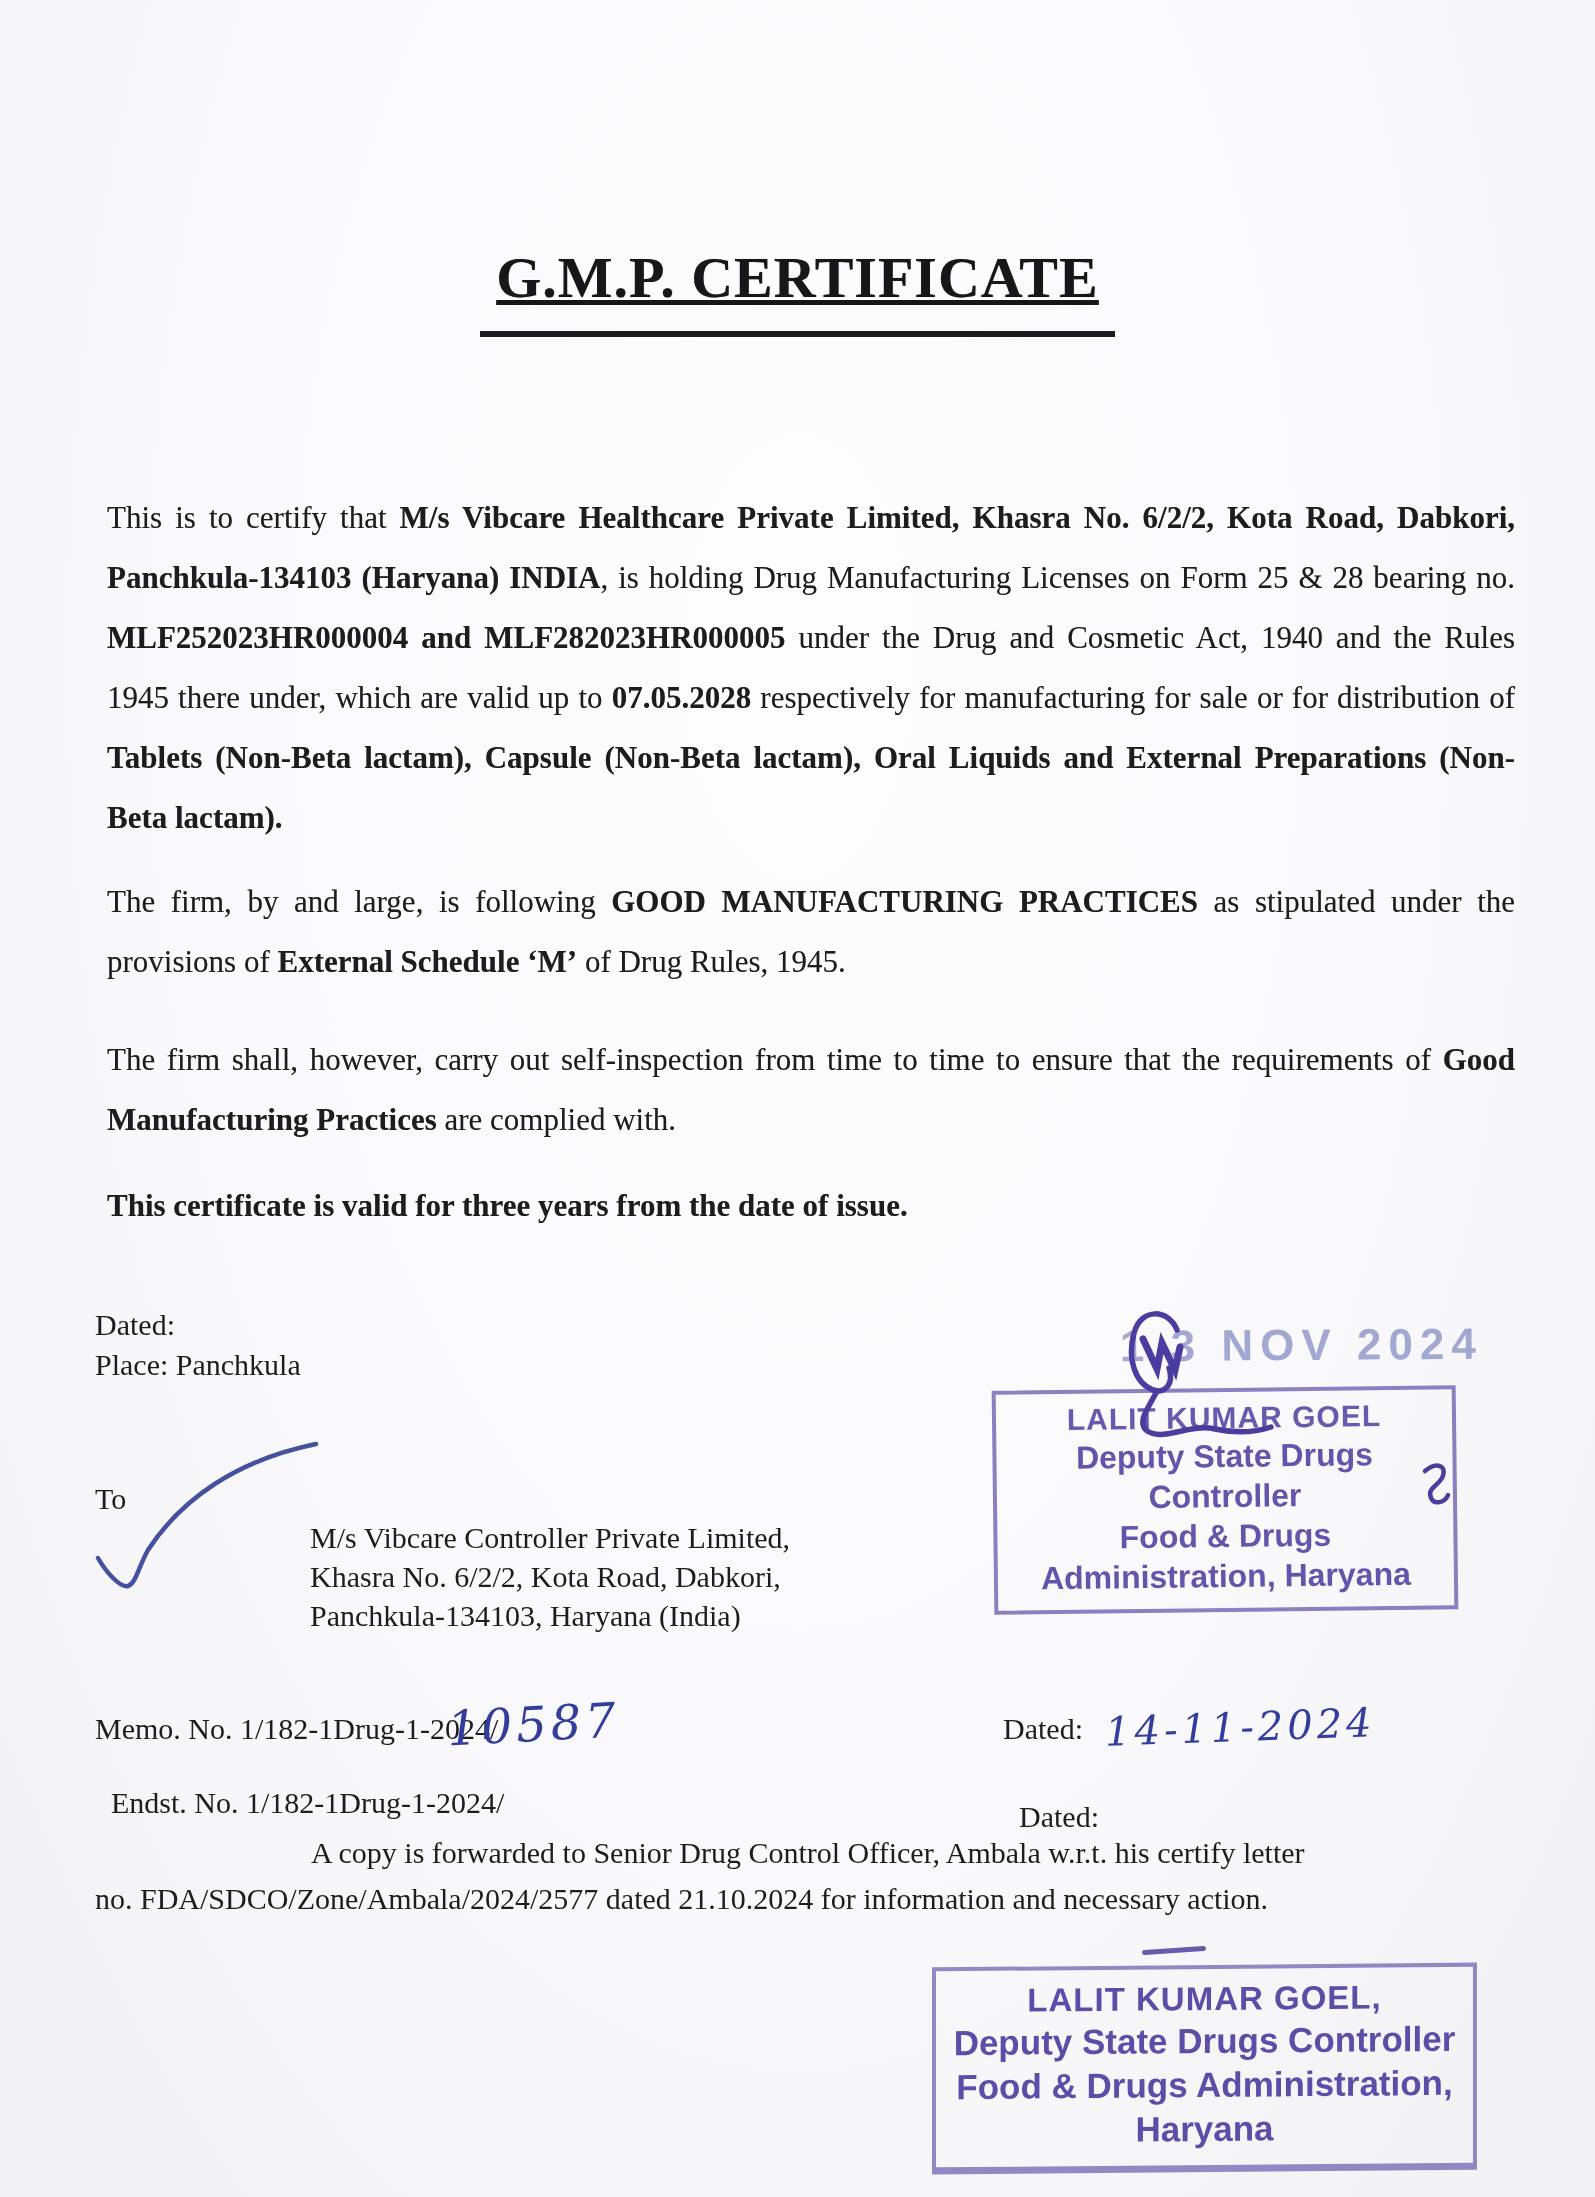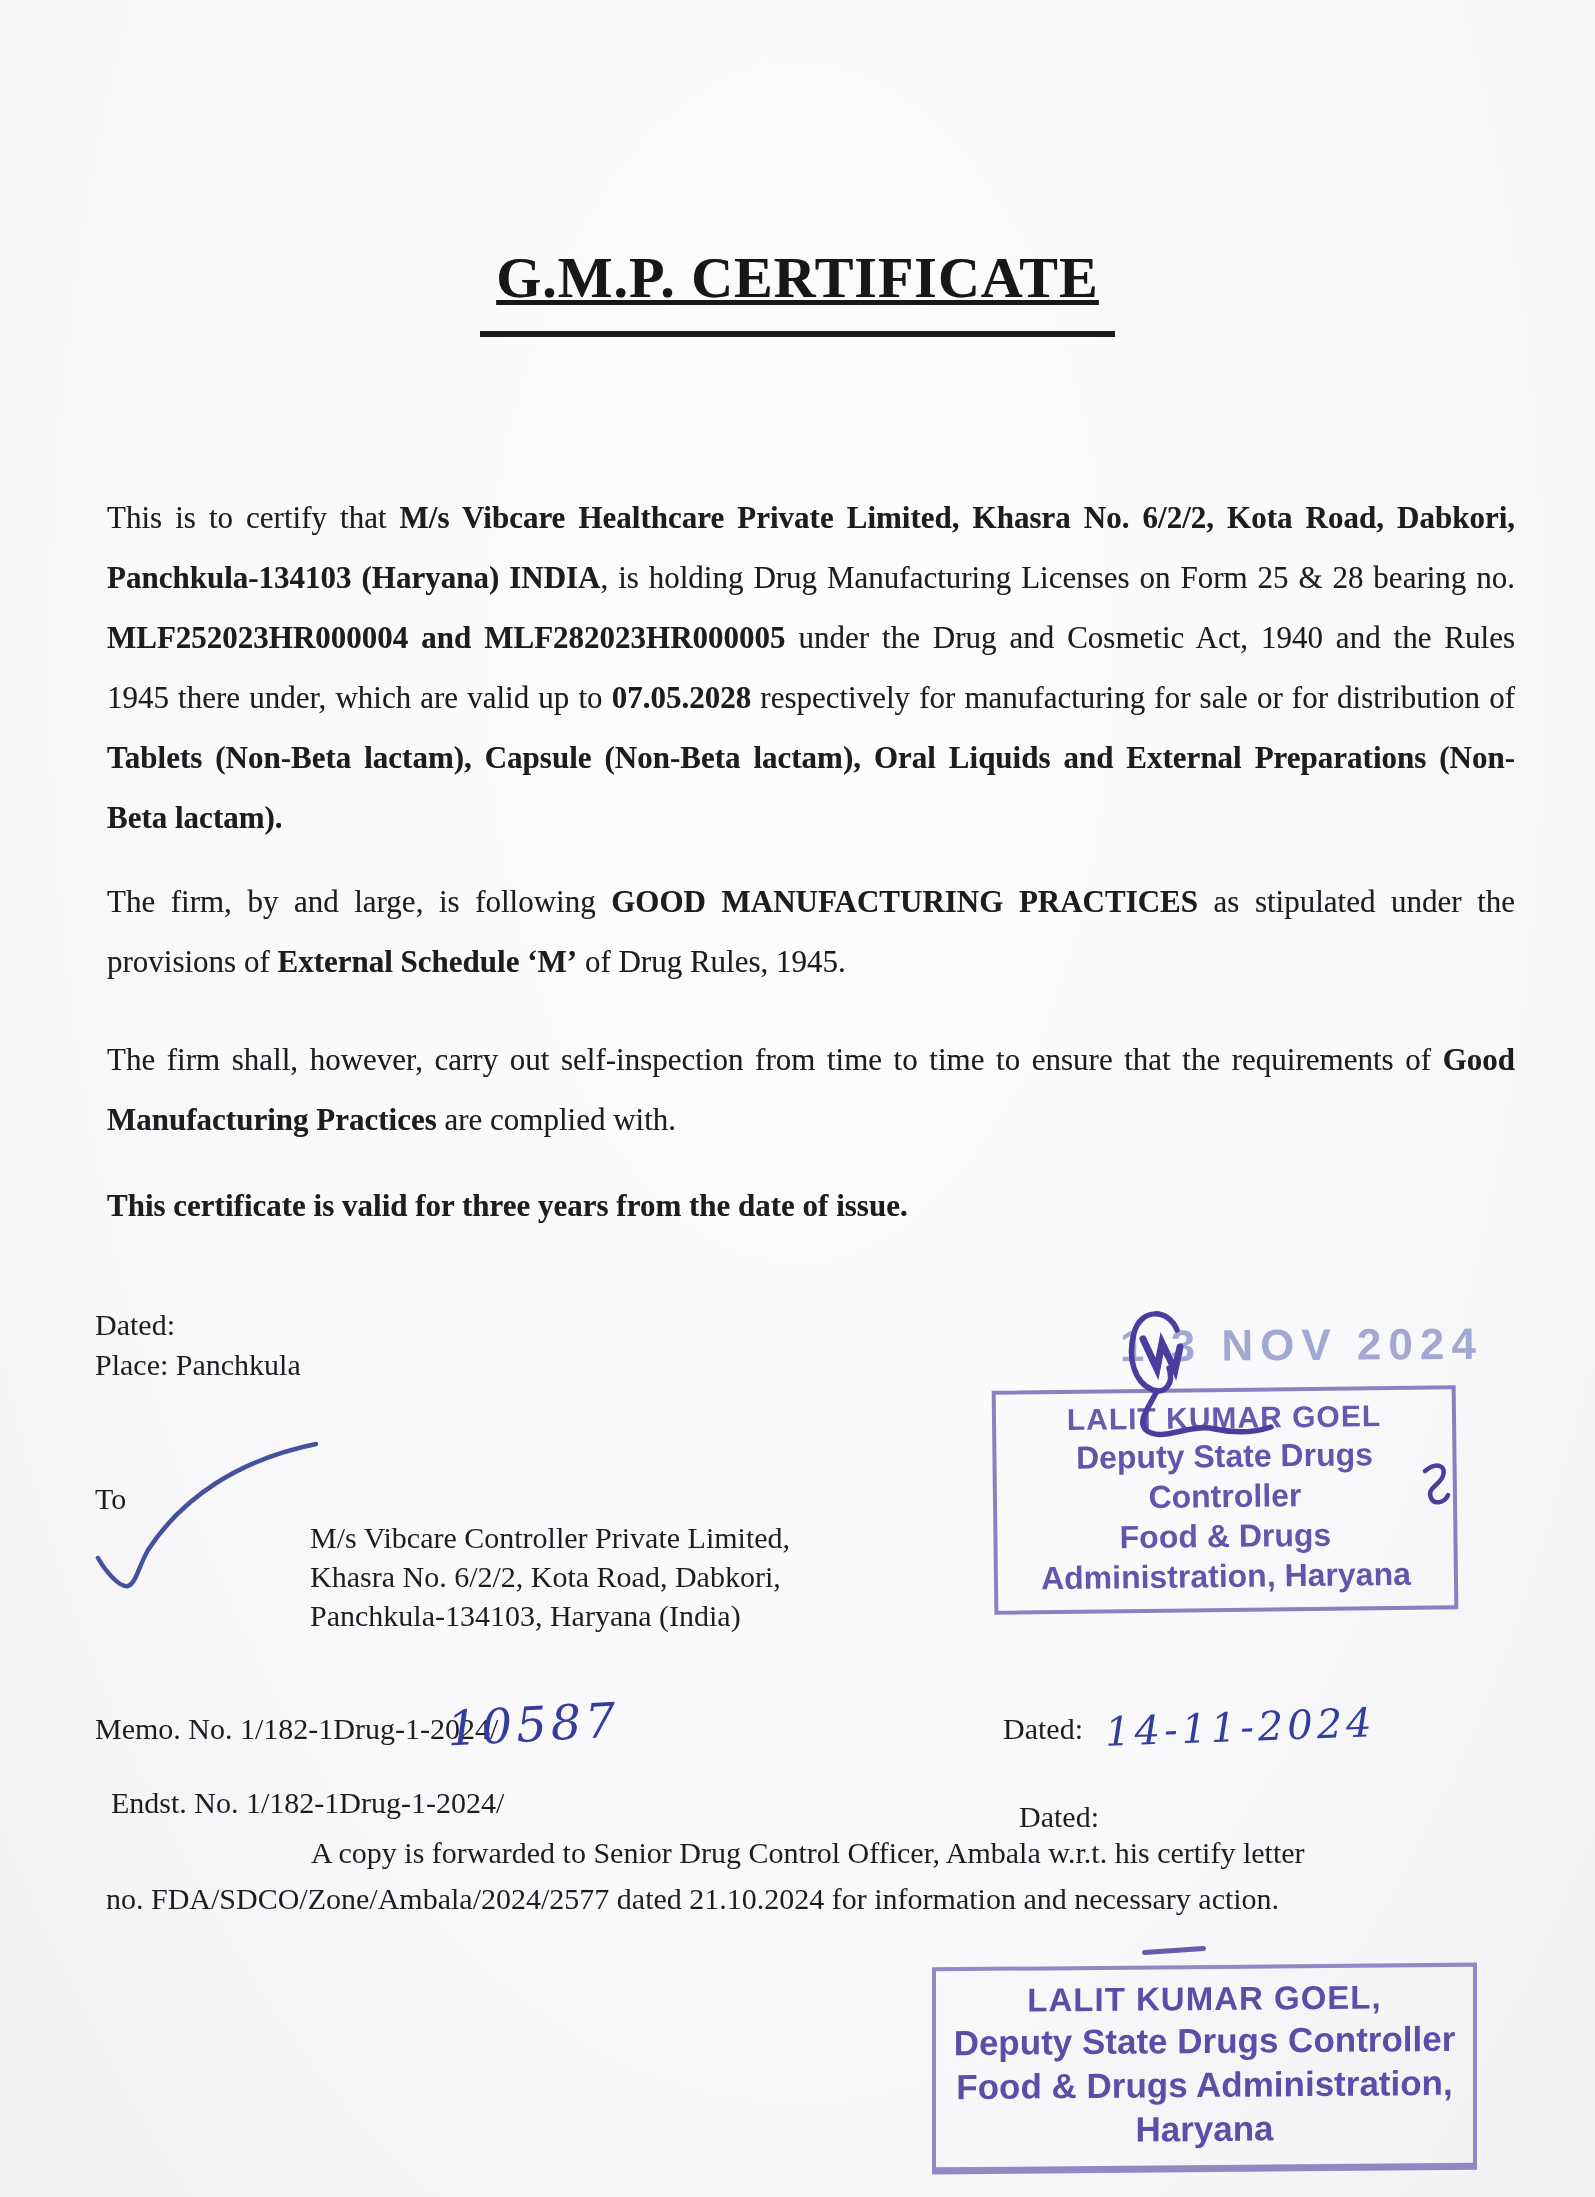--- a/index.html
+++ b/index.html
@@ -72,21 +72,21 @@
     font-size:48px;
     transform:rotate(-3deg);
   }
   .hw-date {
     position:absolute; left:1010px; top:-8px;
     font-size:40px;
     transform:rotate(-2deg);
   }
   
   .fwd-line1 { left:95px; top:1836px; font-size:30px; white-space:nowrap; padding-left:216px; }
-  .fwd-line2 { left:106px; top:1882px; font-size:30px; white-space:nowrap; }
+  .fwd-line2 { left:95px; top:1882px; font-size:30px; white-space:nowrap; }
   
   .stamp-font { font-family:"Liberation Sans", sans-serif; font-weight:bold; }
   .stamp-top-wrap { left:975px; top:1300px; width:500px; height:230px; }
   .date-stamp {
     position:absolute; left:145px; top:20px;
     font-family:"Liberation Sans", sans-serif;
     font-weight:bold;
     font-size:44px;
     letter-spacing:7px;
     color:#99a0ce;

